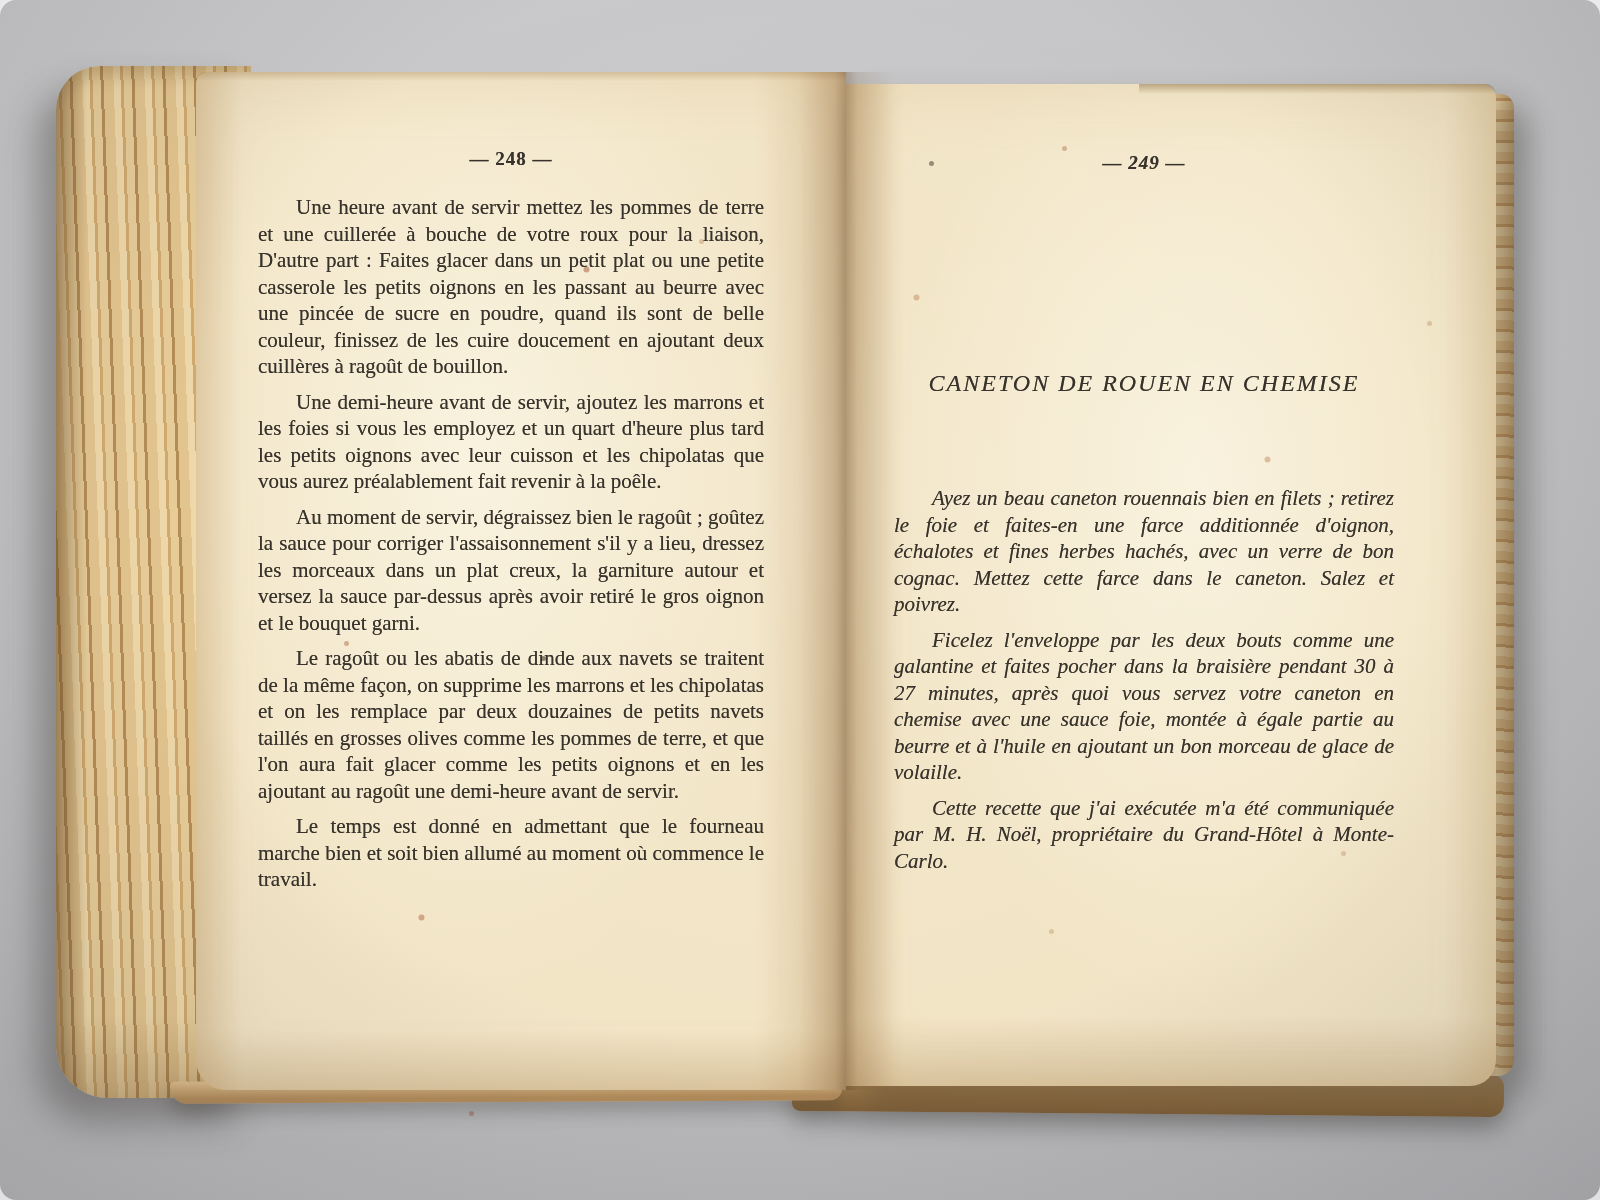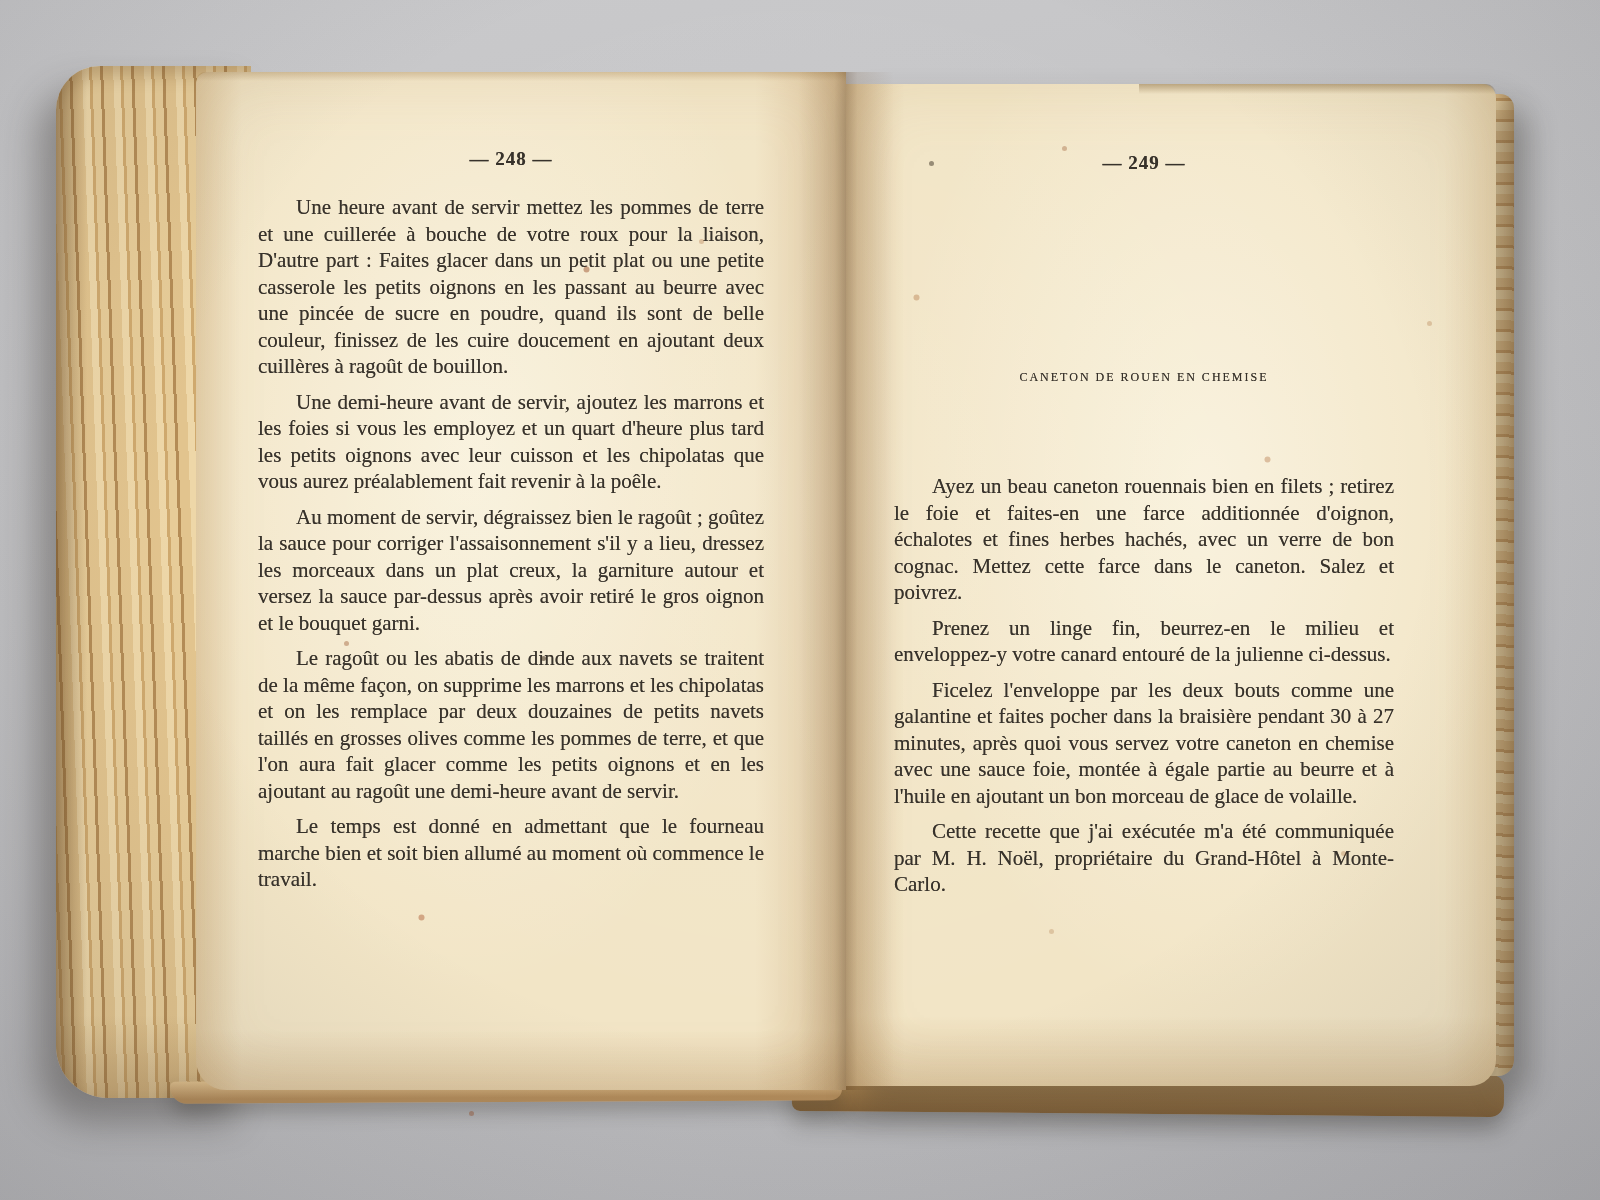--- a/index.html
+++ b/index.html
@@ -3,20 +3,21 @@
 <meta charset="utf-8">
 <style>
   html,body{margin:0;padding:0;}
   body{
     width:1600px;height:1200px;overflow:hidden;
     font-family:"Liberation Serif","DejaVu Serif",serif;
   }
   .scene{
     position:relative;width:1600px;height:1200px;
     background:linear-gradient(168deg,#cacacc 0%,#c2c2c4 40%,#b5b5b8 100%);
+    border-radius:16px;
   }
   .scene::after{ 
     content:"";position:absolute;inset:0;pointer-events:none;
     background:radial-gradient(ellipse at 50% 42%,rgba(255,255,255,0.10) 0%,rgba(0,0,0,0) 55%,rgba(40,40,45,0.14) 100%);
   }
 
   
   .edges-left{
     position:absolute;left:56px;top:66px;width:195px;height:1032px;
     border-radius:44px 0 0 52px;
@@ -77,24 +78,24 @@
     background:linear-gradient(180deg,rgba(125,95,50,.45),rgba(125,95,50,0));border-radius:0 14px 0 0;}
   .gutter{
     position:absolute;left:798px;top:72px;width:96px;height:1018px;pointer-events:none;z-index:3;
     background:linear-gradient(90deg,rgba(110,75,35,0) 0%,rgba(110,75,35,.16) 38%,rgba(85,55,25,.30) 50%,rgba(110,75,35,.14) 62%,rgba(110,75,35,0) 100%);
   }
 
   
   .text-col{position:absolute;z-index:4;color:var(--ink,#37322b);
     text-shadow:0 0 .5px rgba(55,48,40,.65);}
   .text-left{left:258px;top:148px;width:506px;}
-  .text-right{left:894px;top:152px;width:500px;}
+  .text-right{left:894px;top:152px;width:500px;font-style:italic;}
   .folio{text-align:center;font-size:19px;font-weight:700;letter-spacing:1px;margin:0 0 24px;}
   .text-col p{font-size:21px;line-height:26.5px;text-align:justify;text-indent:38px;margin:0 0 9px;}
-  .recipe-title{text-align:center;font-size:12px;font-weight:400;letter-spacing:2px;margin:196px 0 0;}
+  .recipe-title{text-align:center;font-size:24px;font-weight:400;letter-spacing:2px;margin:196px 0 0;}
   .body-right{margin-top:88px;}
 
   
   .spots{position:absolute;left:0;top:0;width:3px;height:3px;border-radius:50%;z-index:5;pointer-events:none;
     background:transparent;
     box-shadow:
       585px 268px 0 1.5px rgba(150,70,30,.45),
       700px 240px 0 1px rgba(170,100,50,.30),
       345px 642px 0 1px rgba(150,80,40,.40),
       542px 657px 0 1px rgba(60,45,30,.55),
@@ -130,20 +131,19 @@
     <p>Au moment de servir, dégraissez bien le ragoût ; goûtez la sauce pour corriger l'assaisonnement s'il y a lieu, dressez les morceaux dans un plat creux, la garniture autour et versez la sauce par-dessus après avoir retiré le gros oignon et le bouquet garni.</p>
     <p>Le ragoût ou les abatis de dinde aux navets se traitent de la même façon, on supprime les marrons et les chipolatas et on les remplace par deux douzaines de petits navets taillés en grosses olives comme les pommes de terre, et que l'on aura fait glacer comme les petits oignons et en les ajoutant au ragoût une demi-heure avant de servir.</p>
     <p>Le temps est donné en admettant que le fourneau marche bien et soit bien allumé au moment où commence le travail.</p>
   </div>
 
   <div class="text-col text-right">
     <div class="folio">— 249 —</div>
     <div class="recipe-title">CANETON DE ROUEN EN CHEMISE</div>
     <div class="body-right">
       <p>Ayez un beau caneton rouennais bien en filets ; retirez le foie et faites-en une farce additionnée d'oignon, échalotes et fines herbes hachés, avec un verre de bon cognac. Mettez cette farce dans le caneton. Salez et poivrez.</p>
-      <p>Prenez un linge fin, beurrez-en le milieu et enveloppez-y votre canard entouré de la julienne ci-dessus.</p>
       <p>Ficelez l'enveloppe par les deux bouts comme une galantine et faites pocher dans la braisière pendant 30 à 27 minutes, après quoi vous servez votre caneton en chemise avec une sauce foie, montée à égale partie au beurre et à l'huile en ajoutant un bon morceau de glace de volaille.</p>
       <p>Cette recette que j'ai exécutée m'a été communiquée par M. H. Noël, propriétaire du Grand-Hôtel à Monte-Carlo.</p>
     </div>
   </div>
 
   <div class="spots"></div>
 </div>
 
 </body></html>

